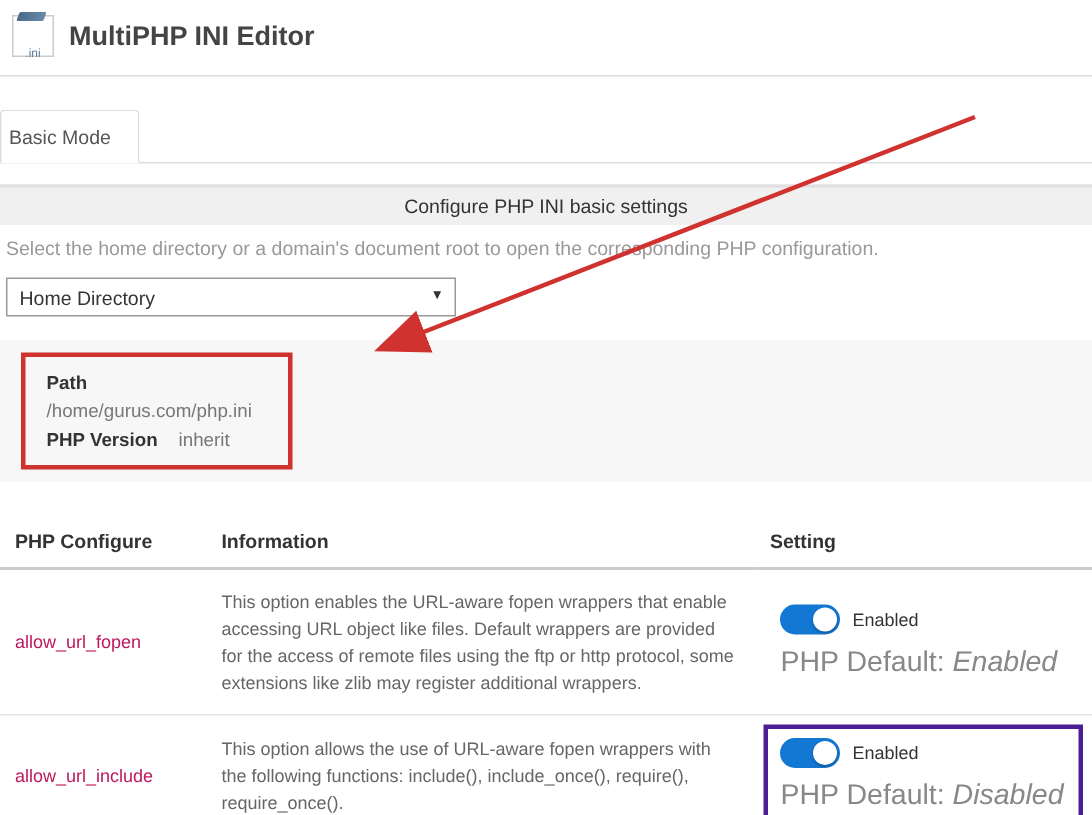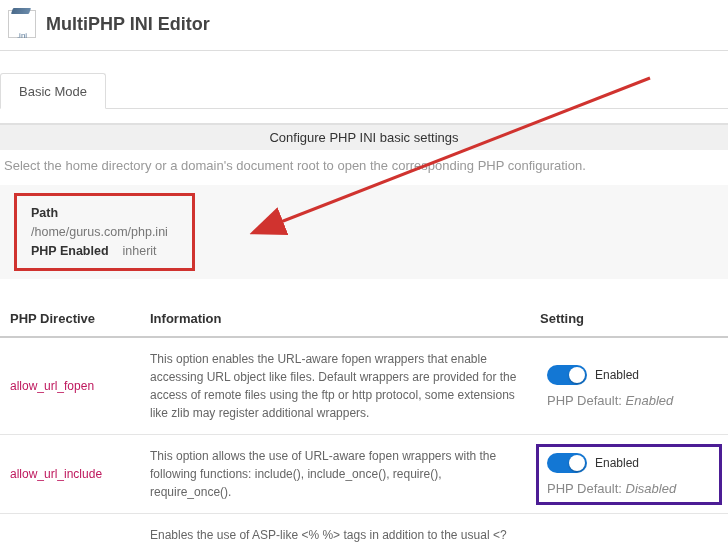--- a/index.html
+++ b/index.html
@@ -45,21 +45,21 @@
     font-size: 18px;
     font-weight: 700;
     color: #444;
   }
   .tabs {
     display: flex;
     border-bottom: 1px solid #ddd;
     margin-top: 22px;
   }
   .tab {
-    padding: 10px 18px 9px 18px;
+    padding: 10px 18px 9px 5px;
     font-size: 13px;
     cursor: pointer;
   }
   .tab.active {
     border: 1px solid #ddd;
     border-bottom: 1px solid #fff;
     margin-bottom: -1px;
     color: #555;
     border-radius: 3px 3px 0 0;
   }
@@ -156,21 +156,21 @@
     width: 16px;
     height: 16px;
     border-radius: 50%;
     background: #fff;
     position: absolute;
     top: 2px;
     box-shadow: 0 1px 2px rgba(0,0,0,0.3);
   }
   .toggle.on .knob { right: 2px; }
   .toggle-label { font-size:12px; color:#333; vertical-align: middle;}
-  .default-line { font-size:13px; color:#888; margin-top:8px; white-space:nowrap;}
+  .default-line { font-size:19px; color:#888; margin-top:8px; white-space:nowrap;}
   .default-val { font-style: italic; color:#888;}
   .setting-box {
     border: 3px solid #4c1d95;
     padding: 6px 10px 6px 8px;
     margin: -6px -4px;
   }
   .setting-box.noborder { border-color: transparent; }
   .annot-layer {
     position: absolute;
     top: 0; left: 0;
@@ -190,40 +190,47 @@
   </div>
 
   <div class="tabs">
     <div class="tab active">Basic Mode</div>
   </div>
 
   <div class="section-bar">Configure PHP INI basic settings</div>
 
   <div class="instruction">Select the home directory or a domain's document root to open the corresponding PHP configuration.</div>
 
+  <div class="select-wrap">
+    <div class="select-container">
+      <select class="location-select">
+        <option>Home Directory</option>
+      </select>
+    </div>
+  </div>
 
   <div class="info-box-outer">
     <div class="info-box-wrap">
       <div class="info-row">
         <span class="info-label">Path</span>
         <span>&nbsp;&nbsp;</span>
         <span class="info-value">/home/gurus.com/php.ini</span>
       </div>
       <div class="info-row">
-        <span class="info-label">PHP Enabled</span>
+        <span class="info-label">PHP Version</span>
         <span>&nbsp;&nbsp;</span>
         <span class="info-value">inherit</span>
       </div>
     </div>
   </div>
 
   <table class="table">
     <thead>
       <tr>
-        <th class="col-dir">PHP Directive</th>
+        <th class="col-dir">PHP Configure</th>
         <th class="col-info">Information</th>
         <th class="col-set">Setting</th>
       </tr>
     </thead>
     <tbody id="tbody">
         <tr>
           <td class="td-dir">allow_url_fopen</td>
           <td class="td-info">This option enables the URL-aware fopen wrappers that enable accessing URL object like files. Default wrappers are provided for the access of remote files using the ftp or http protocol, some extensions like zlib may register additional wrappers.</td>
           <td>
             <div class="setting-box noborder">

